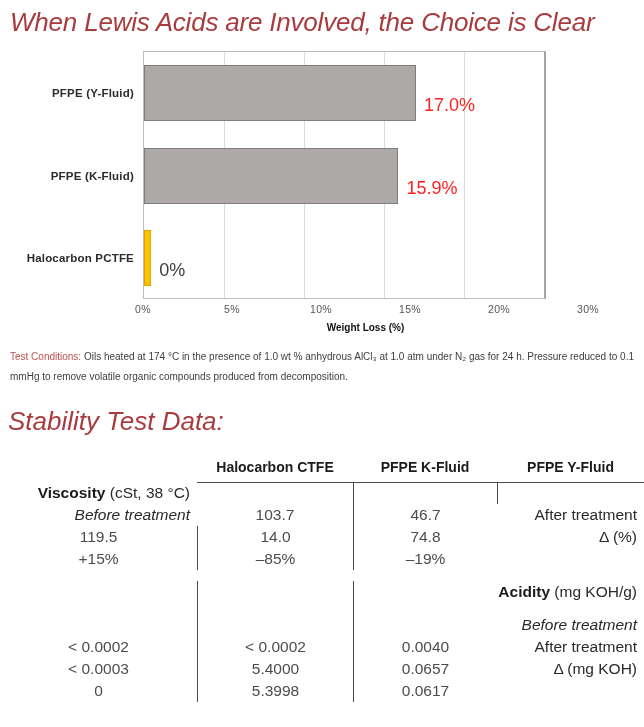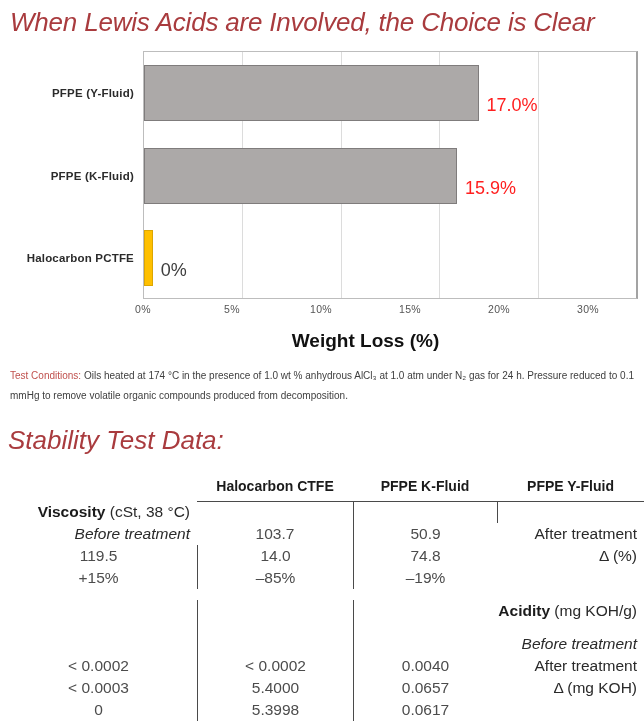--- a/index.html
+++ b/index.html
@@ -12,21 +12,21 @@
   .title {
     margin: 7px 0 0 10px;
     font-style: italic; font-weight: 400;
     font-size: 26px; letter-spacing: -0.2px;
     color: #A93B3E;
   }
   
   .chart { margin-top: 13px; }
   .plot {
     position: relative; margin-left: 143px;
-    width: 495px; height: 248px;
+    width: 403px; height: 248px;
     border: 1px solid #BDBDBD; border-right: 2px solid #A3A3A3;
     background: #ffffff;
   }
   .gridline { position: absolute; top: 0; bottom: 0; width: 1px; background: #DCDCDC; }
   .chart-row { position: relative; height: 82.6px; display: flex; align-items: center; }
   .cat-label {
     position: absolute; left: -140px; width: 130px;
     text-align: right; font-size: 11.5px; font-weight: 700;
     color: #2B2B2B; letter-spacing: 0.2px;
   }
@@ -36,21 +36,21 @@
     position: absolute; top: 12px; height: 56px; line-height: 56px;
     font-size: 18px; font-weight: 400; white-space: nowrap;
   }
   .ticks { position: relative; margin-left: 143px; width: 445px; height: 15px; margin-top: 4px; }
   .tick {
     position: absolute; transform: translateX(-50%);
     font-size: 10.5px; color: #555555; letter-spacing: 0.3px; white-space: nowrap;
   }
   .xlabel {
     margin-left: 143px; width: 445px; text-align: center;
-    font-weight: 700; font-size: 19px; color: #111111; margin-top: 12px;
+    font-weight: 700; font-size: 10px; color: #111111; margin-top: 4px;
   }
   
   .conditions {
     margin: 14px 10px 0 10px; width: 624px;
     font-size: 10px; line-height: 19.5px; color: #3E3E3E;
   }
   .cond-label { color: #C0504D; }
   
   .h2 {
     margin: 20px 0 16px 8px;
@@ -126,21 +126,21 @@
     <div class="tcell hlabel"></div>
     <div class="tcell thead">Halocarbon CTFE</div>
     <div class="tcell thead">PFPE K-Fluid</div>
     <div class="tcell thead">PFPE Y-Fluid</div>
     <div class="tcell tlabel section-title"><b>Viscosity</b><span> (cSt, 38 °C)</span></div>
     <div class="tcell v1 rule-top"></div>
     <div class="tcell v2 rule-top"></div>
     <div class="tcell v3 rule-top"></div>
     <div class="tcell tlabel it">Before treatment</div>
     <div class="tcell tval v1">103.7</div>
-    <div class="tcell tval v3">50.9</div>
+    <div class="tcell tval v3">46.7</div>
     <div class="tcell tlabel">After treatment</div>
     <div class="tcell tval v1">119.5</div>
     <div class="tcell tval v2">14.0</div>
     <div class="tcell tval v3">74.8</div>
     <div class="tcell tlabel">Δ (%)</div>
     <div class="tcell tval v1">+15%</div>
     <div class="tcell tval v2">–85%</div>
     <div class="tcell tval v3">–19%</div>
     <div class="tcell spacer"></div>
     <div class="tcell spacer v1"></div>

